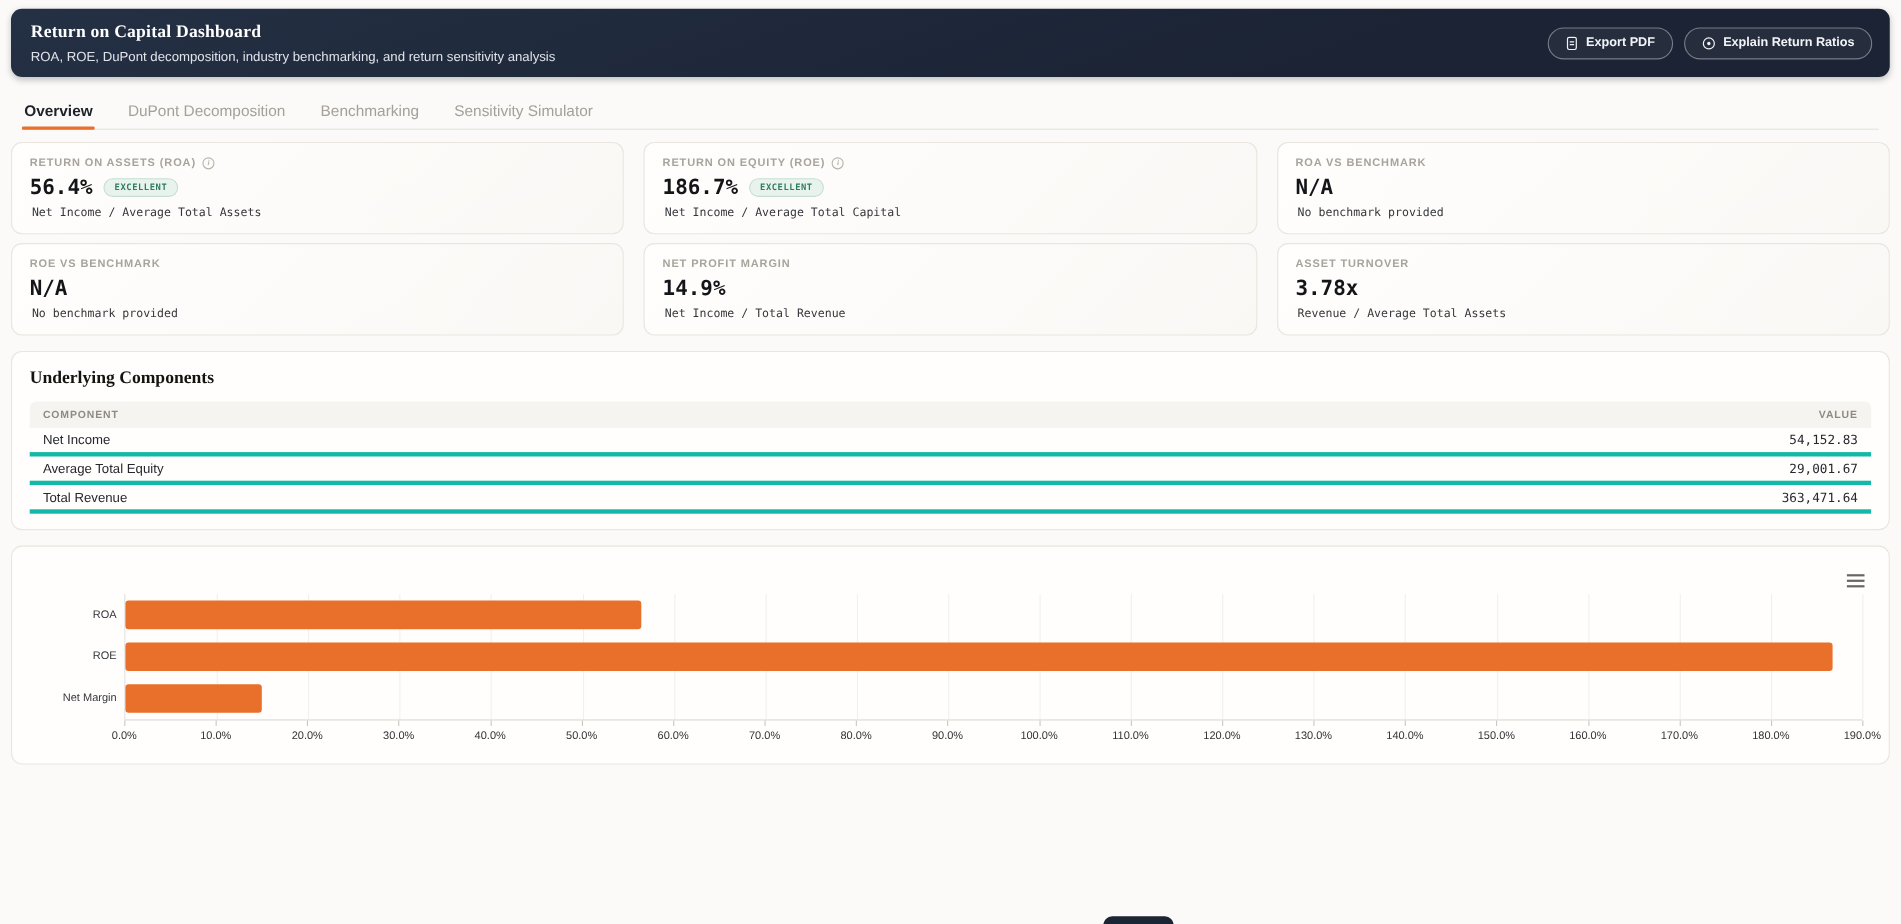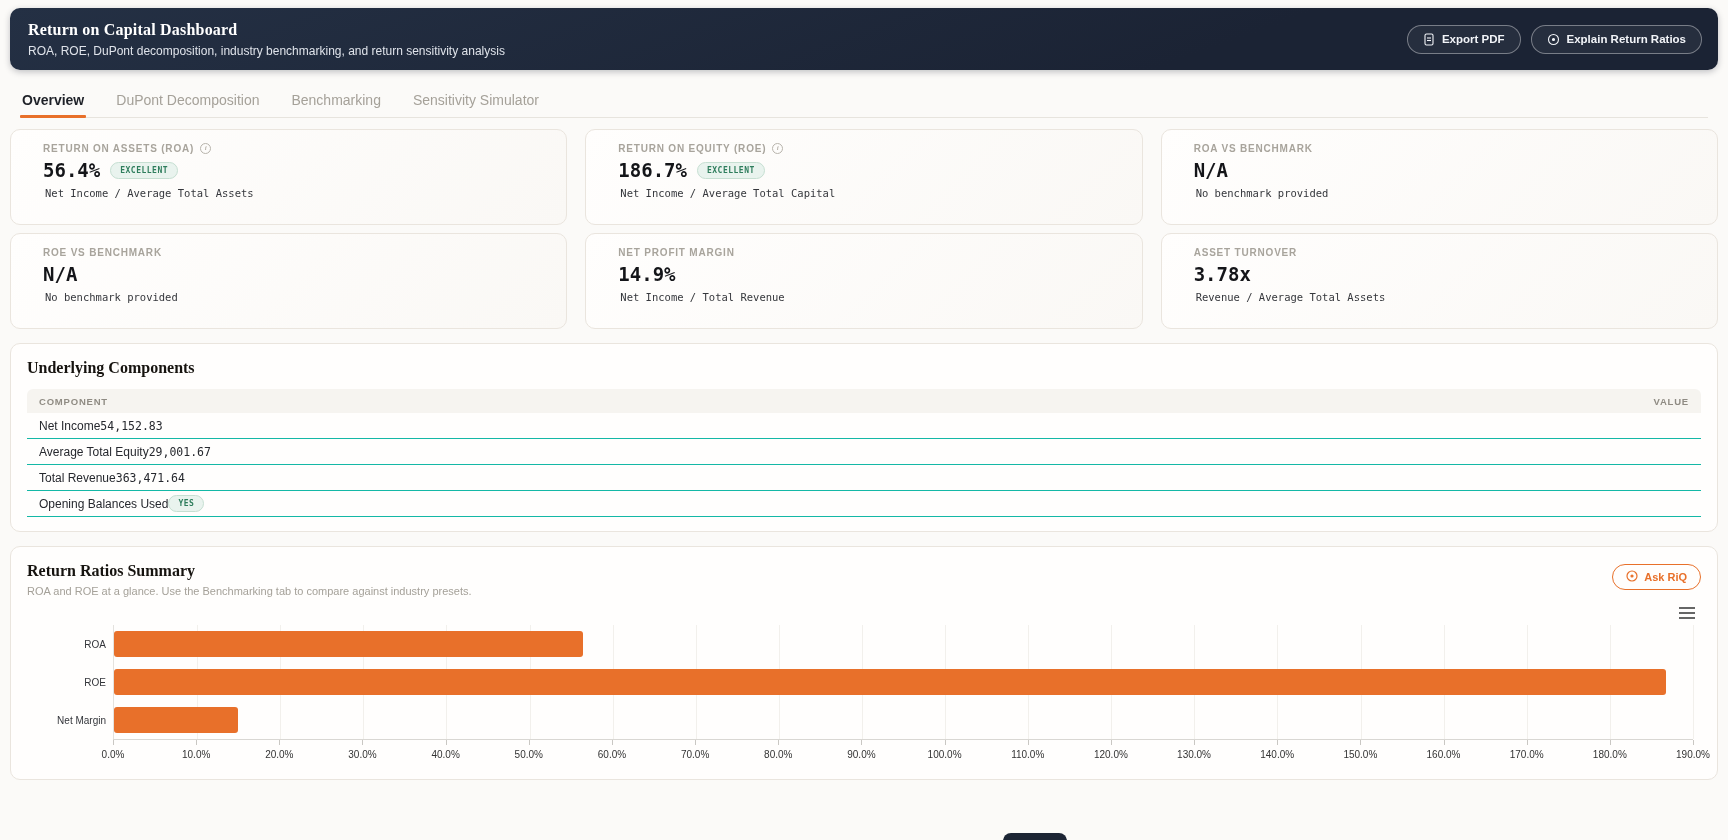--- a/index.html
+++ b/index.html
@@ -54,21 +54,21 @@
   }
 
   
   .cards-grid {
     margin:11px 10px 0 10px;
     display:grid; grid-template-columns:repeat(3,1fr); gap:8px 18px;
   }
   .metric-card {
     background:linear-gradient(135deg,#fffefd 0%, #faf8f5 100%);
     border:1px solid #eae5de; border-radius:10px;
-    padding:13px 16px 12px 32px; height:96px;
+    padding:13px 16px 12px 16px; height:84px;
   }
   .mc-label-row { display:flex; align-items:center; gap:6px; }
   .mc-label {
     font-size:10px; font-weight:bold; letter-spacing:.8px;
     color:#a8a49c; text-transform:uppercase;
   }
   .info-icon {
     width:11px; height:11px; border:1px solid #b8b4ac; border-radius:50%;
     color:#b8b4ac; font-size:7px; font-weight:bold; line-height:9px;
     text-align:center; display:inline-block; cursor:pointer;
@@ -102,22 +102,22 @@
   .t-head {
     display:flex; justify-content:space-between;
     background:#f6f4f0; border-radius:6px 6px 0 0;
     padding:7px 12px 6px 12px;
   }
   .t-col {
     font-size:9.5px; font-weight:bold; letter-spacing:.8px;
     color:#8f8b83; text-transform:uppercase;
   }
   .t-row {
-    display:flex; align-items:center;
-    padding:6px 12px; border-bottom:1px solid #14b8a6; height:26px;
+    display:flex; justify-content:space-between; align-items:center;
+    padding:6px 12px; border-bottom:4px solid #14b8a6; height:26px;
   }
   .t-label { font-size:12px; color:#26282e; }
   .t-value { font-family:"DejaVu Sans Mono", monospace; font-size:11.5px; color:#26282e; }
 
   
   .summary-head { display:flex; justify-content:space-between; align-items:flex-start; }
   .ask-riq {
     display:flex; align-items:center; gap:6px;
     border:1.5px solid #e8702a; color:#e8702a; background:#fffefd;
     font-size:11px; font-weight:bold; border-radius:999px;
@@ -268,43 +268,24 @@
       <span class="t-value">54,152.83</span>
     </div>
     <div class="t-row">
       <span class="t-label">Average Total Equity</span>
       <span class="t-value">29,001.67</span>
     </div>
     <div class="t-row">
       <span class="t-label">Total Revenue</span>
       <span class="t-value">363,471.64</span>
     </div>
-    <div class="t-row">
-      <span class="t-label">Opening Balances Used</span>
-      <span class="badge">YES</span>
-    </div>
   </div>
 </div>
 
 <div class="section-card">
-  <div class="summary-head">
-    <div>
-      <div class="section-title">Return Ratios Summary</div>
-      <div class="section-sub">ROA and ROE at a glance. Use the Benchmarking tab to compare against industry presets.</div>
-    </div>
-    <button class="ask-riq">
-      <span>
-        <svg width="12" height="12" viewBox="0 0 12 12" fill="none" stroke="#e8702a" stroke-width="1.2">
-          <circle cx="6" cy="6" r="5"></circle>
-            <circle cx="6" cy="6" r="1" fill="#e8702a"></circle>
-        </svg>
-      </span>
-      <span>Ask RiQ</span>
-    </button>
-  </div>
   <div class="burger">
       <div></div>
       <div></div>
       <div></div>
     </div>
   <div class="chart">
     <div class="chart-plot">
         <div class="gridline" style="left: 5.26316%;"></div>
         <div class="gridline" style="left: 10.5263%;"></div>
         <div class="gridline" style="left: 15.7895%;"></div>

